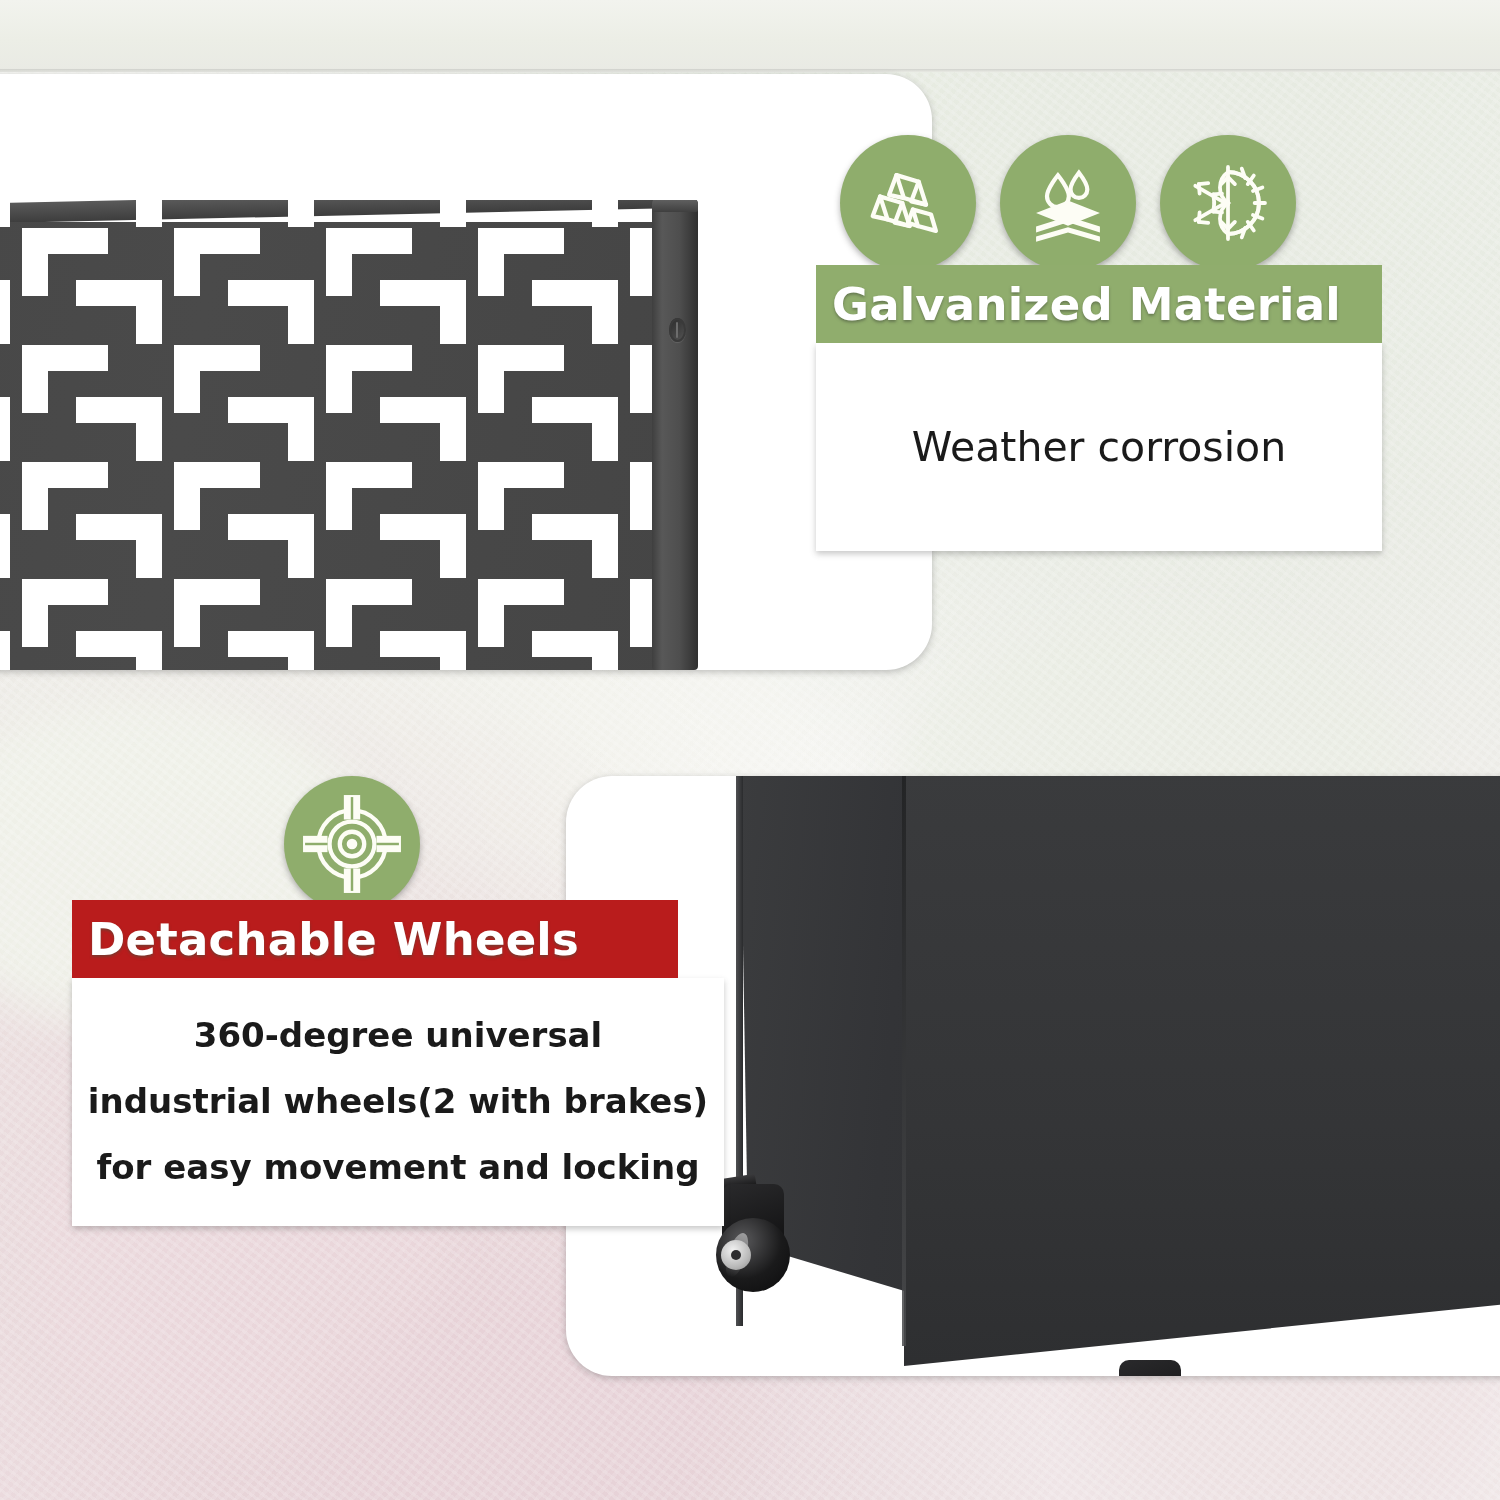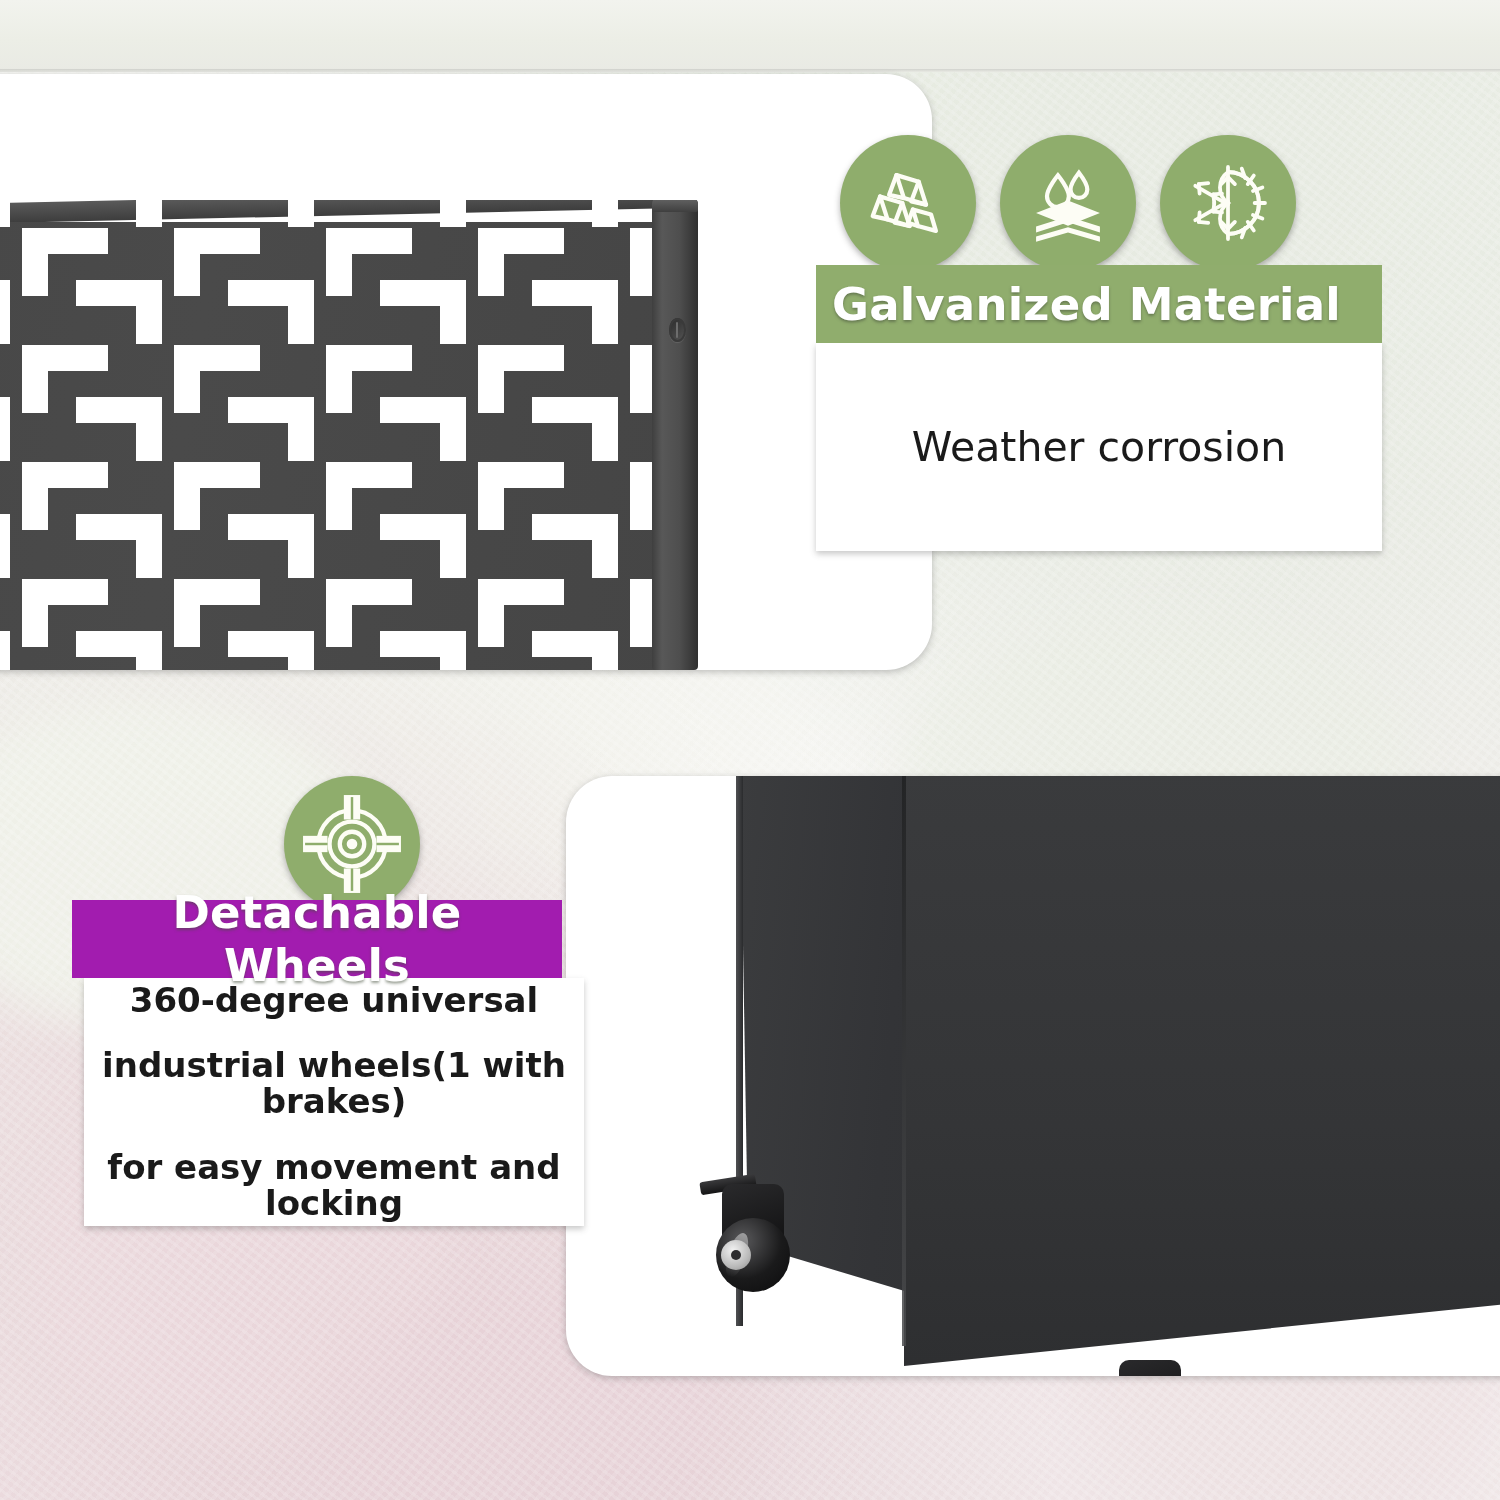--- a/index.html
+++ b/index.html
@@ -106,23 +106,23 @@
   .feat-galv{left:816px;top:135px;width:566px;}
   .feat-galv .badges{left:24px;top:0;}
   .feat-galv .fhead{margin-top:130px;width:566px;background:#90ad6d;}
   .feat-galv .fhead span{font-size:45px;}
   .feat-galv .fbody{width:566px;height:208px;}
   .feat-galv .fbody p{font-size:41px;line-height:1.62;}
 
   
   .feat-wheel{left:72px;top:776px;width:566px;}
   .feat-wheel .badges{left:212px;top:0;}
-  .feat-wheel .fhead{margin-top:124px;width:490px;background:#a21caf;text-align:center;}
+  .feat-wheel .fhead{margin-top:124px;width:606px;background:#b91c1c;text-align:center;}
   .feat-wheel .fhead span{font-size:45px;}
-  .feat-wheel .fbody{width:500px;height:248px;margin-left:12px;}
+  .feat-wheel .fbody{width:652px;height:248px;}
   .feat-wheel .fbody p{font-size:34px;line-height:1.05;font-weight:bold;}
   .feat-wheel .fbody p + p{margin-top:30px;}
 </style>
 </head>
 <body>
 
 <div class="stage">
 
   <div class="bg">
     <div class="bg-base"></div>
@@ -362,18 +362,18 @@
           </g>
         </svg>
       </div>
     </div>
 
     <div class="fhead">
       <span>Detachable Wheels</span>
     </div>
     <div class="fbody">
       <p>360-degree universal</p>
-      <p>industrial wheels(1 with brakes)</p>
+      <p>industrial wheels(2 with brakes)</p>
       <p>for easy movement and locking</p>
     </div>
   </div>
 
 </div>
 
 </body></html>

